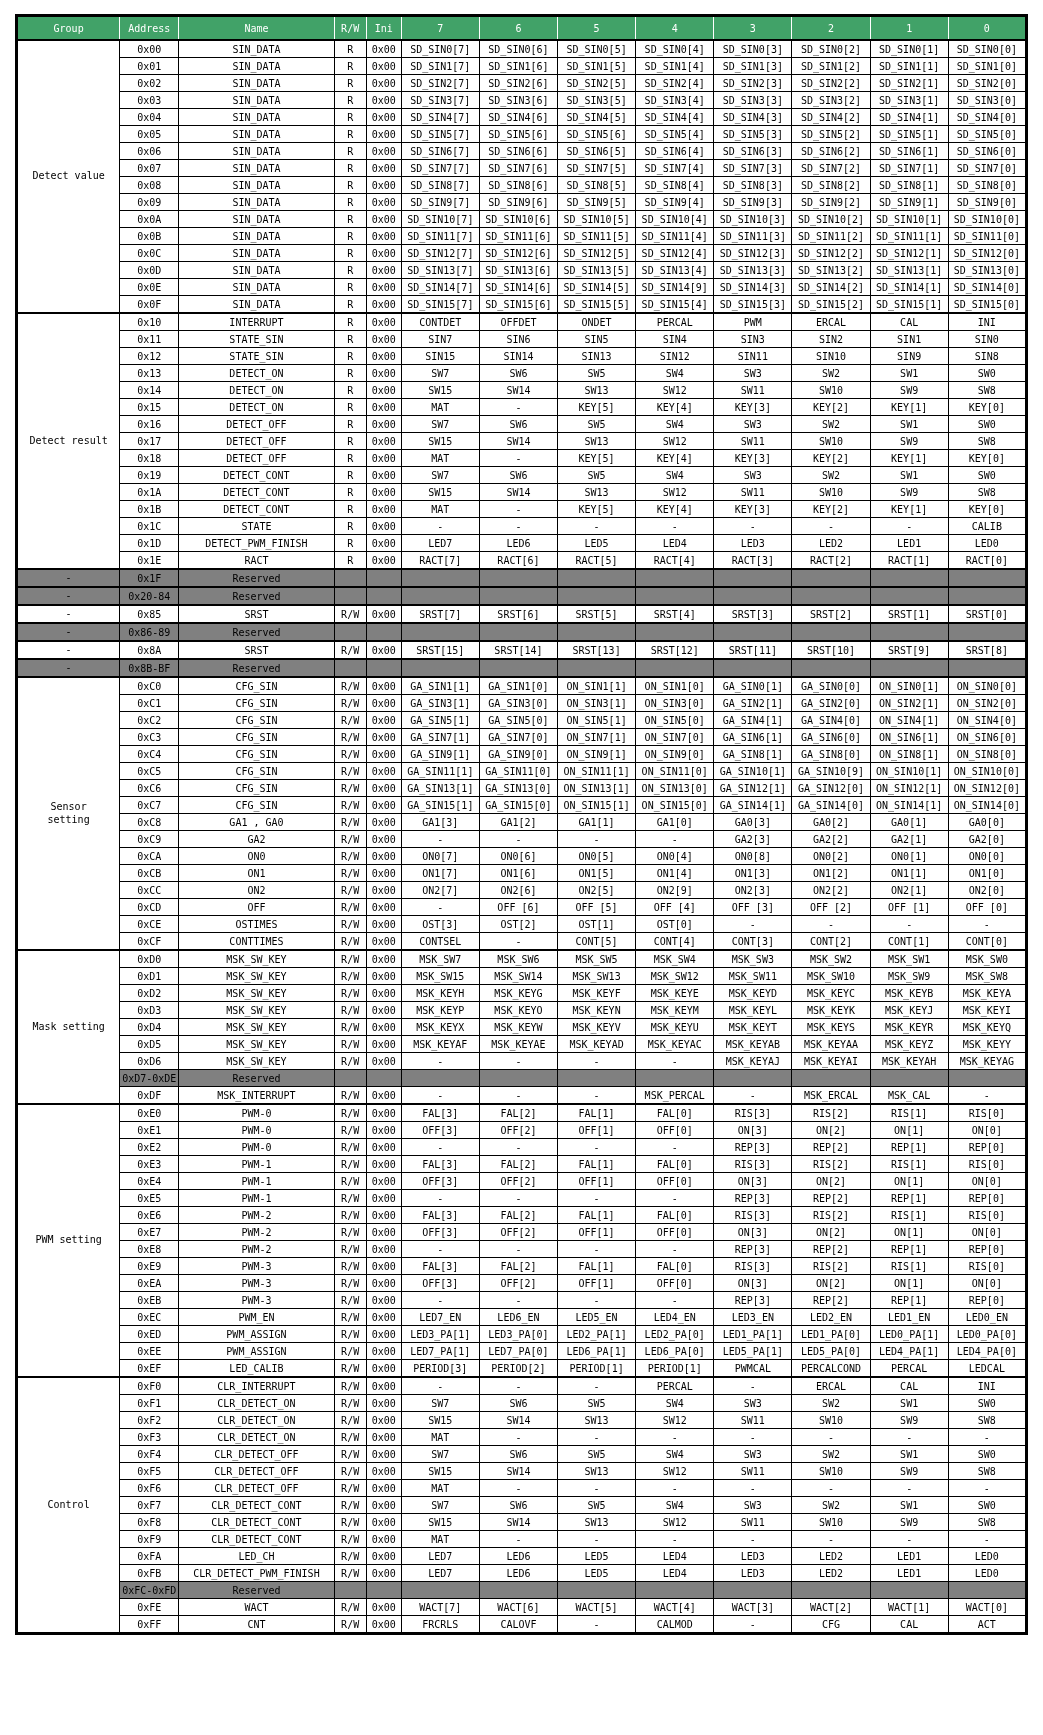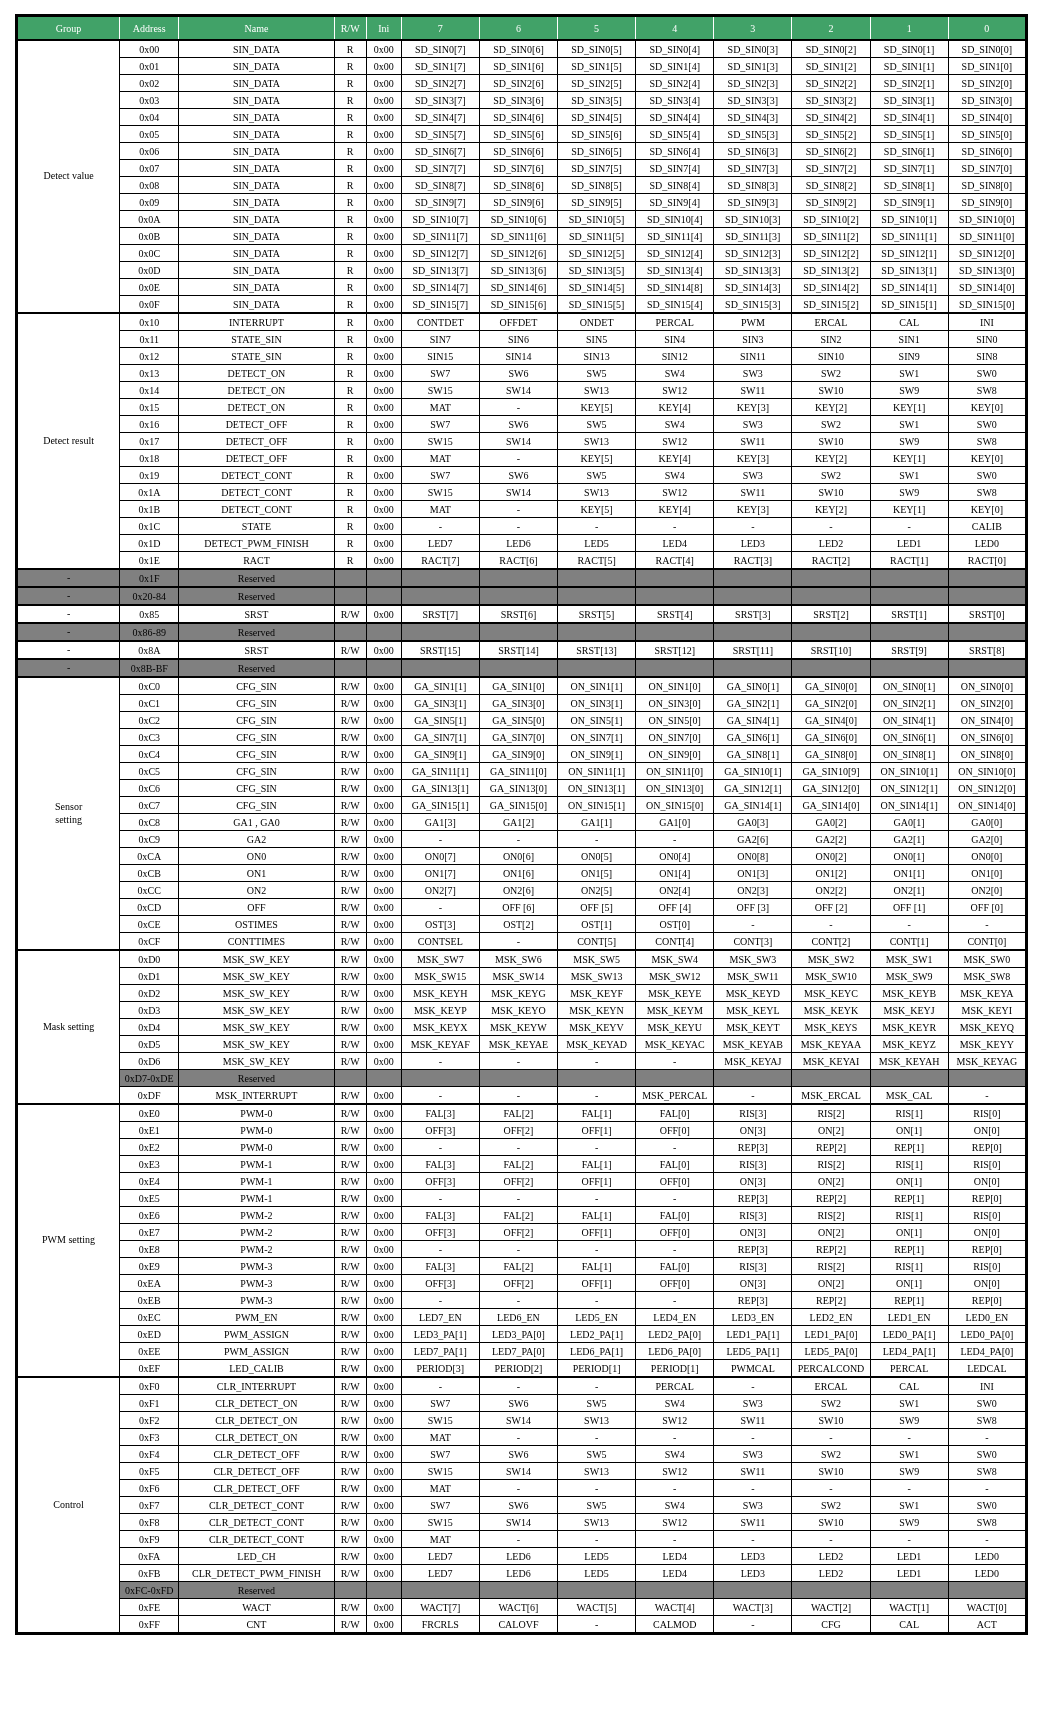--- a/index.html
+++ b/index.html
@@ -4,21 +4,21 @@
 <style>
   :root{
     --header-bg:#41A268;
     --header-text:#FFFFFF;
     --reserved-bg:#808080;
     --border:#000000;
     --row-bg:#FFFFFF;
   }
   html,body{margin:0;padding:0;background:#fff;}
   body{width:1043px;font-family:"DejaVu Sans Mono","Liberation Mono",monospace;}
-  .page{padding:14px 2px 0 15px;font-family:Liberation Serif, serif;}
+  .page{padding:14px 2px 0 15px;}
   table{border-collapse:collapse;table-layout:fixed;width:1013px;border:3px solid var(--border);}
   col.c-group{width:103px;}
   col.c-addr{width:59px;}
   col.c-name{width:155px;}
   col.c-rw{width:32px;}
   col.c-ini{width:35px;}
   col.c-bit{width:78px;}
   th,td{
     border:1px solid var(--border);
     font-size:10px;
@@ -281,21 +281,21 @@
           <td>SD_SIN13[0]</td>
         </tr>
         <tr>
           <td>0x0E</td>
           <td>SIN_DATA</td>
           <td>R</td>
           <td>0x00</td>
           <td>SD_SIN14[7]</td>
           <td>SD_SIN14[6]</td>
           <td>SD_SIN14[5]</td>
-          <td>SD_SIN14[8]</td>
+          <td>SD_SIN14[9]</td>
           <td>SD_SIN14[3]</td>
           <td>SD_SIN14[2]</td>
           <td>SD_SIN14[1]</td>
           <td>SD_SIN14[0]</td>
         </tr>
         <tr>
           <td>0x0F</td>
           <td>SIN_DATA</td>
           <td>R</td>
           <td>0x00</td>
@@ -739,21 +739,21 @@
         </tr>
         <tr>
           <td>0xC9</td>
           <td>GA2</td>
           <td>R/W</td>
           <td>0x00</td>
           <td>-</td>
           <td>-</td>
           <td>-</td>
           <td>-</td>
-          <td>GA2[6]</td>
+          <td>GA2[3]</td>
           <td>GA2[2]</td>
           <td>GA2[1]</td>
           <td>GA2[0]</td>
         </tr>
         <tr>
           <td>0xCA</td>
           <td>ON0</td>
           <td>R/W</td>
           <td>0x00</td>
           <td>ON0[7]</td>
@@ -780,21 +780,21 @@
           <td>ON1[0]</td>
         </tr>
         <tr>
           <td>0xCC</td>
           <td>ON2</td>
           <td>R/W</td>
           <td>0x00</td>
           <td>ON2[7]</td>
           <td>ON2[6]</td>
           <td>ON2[5]</td>
-          <td>ON2[4]</td>
+          <td>ON2[9]</td>
           <td>ON2[3]</td>
           <td>ON2[2]</td>
           <td>ON2[1]</td>
           <td>ON2[0]</td>
         </tr>
         <tr>
           <td>0xCD</td>
           <td>OFF</td>
           <td>R/W</td>
           <td>0x00</td>

